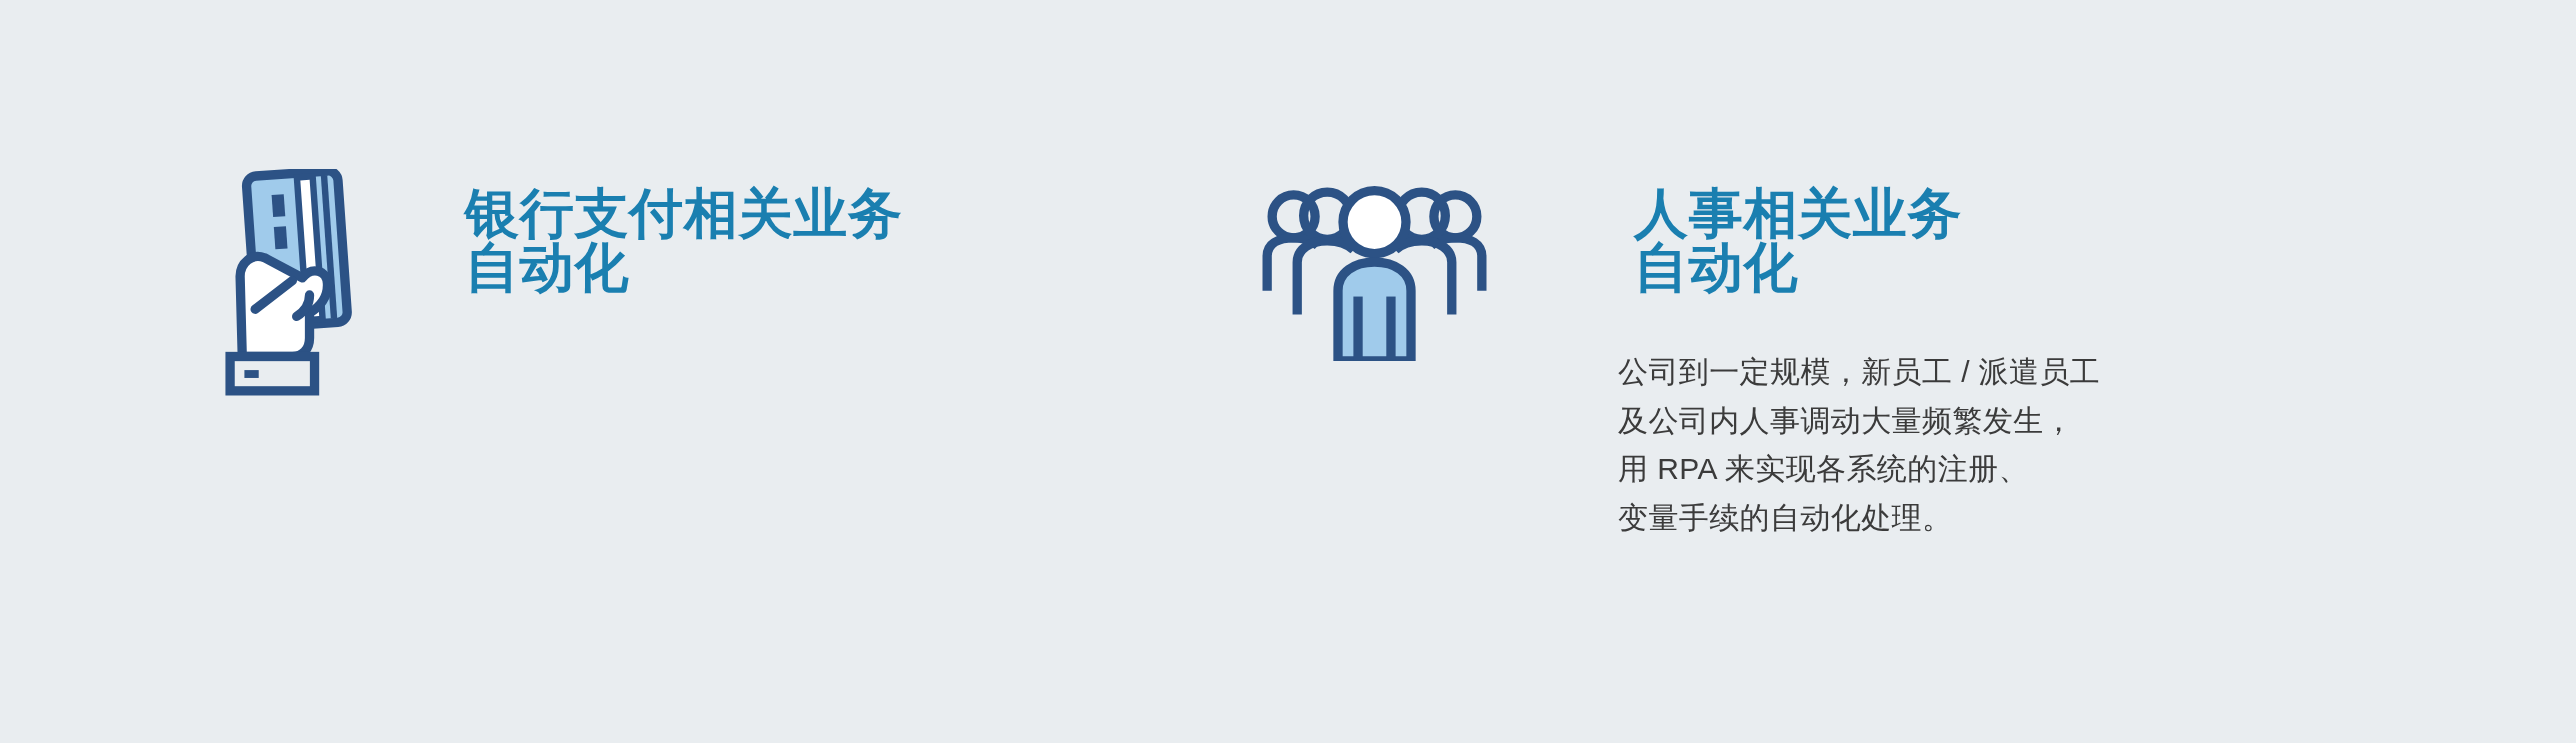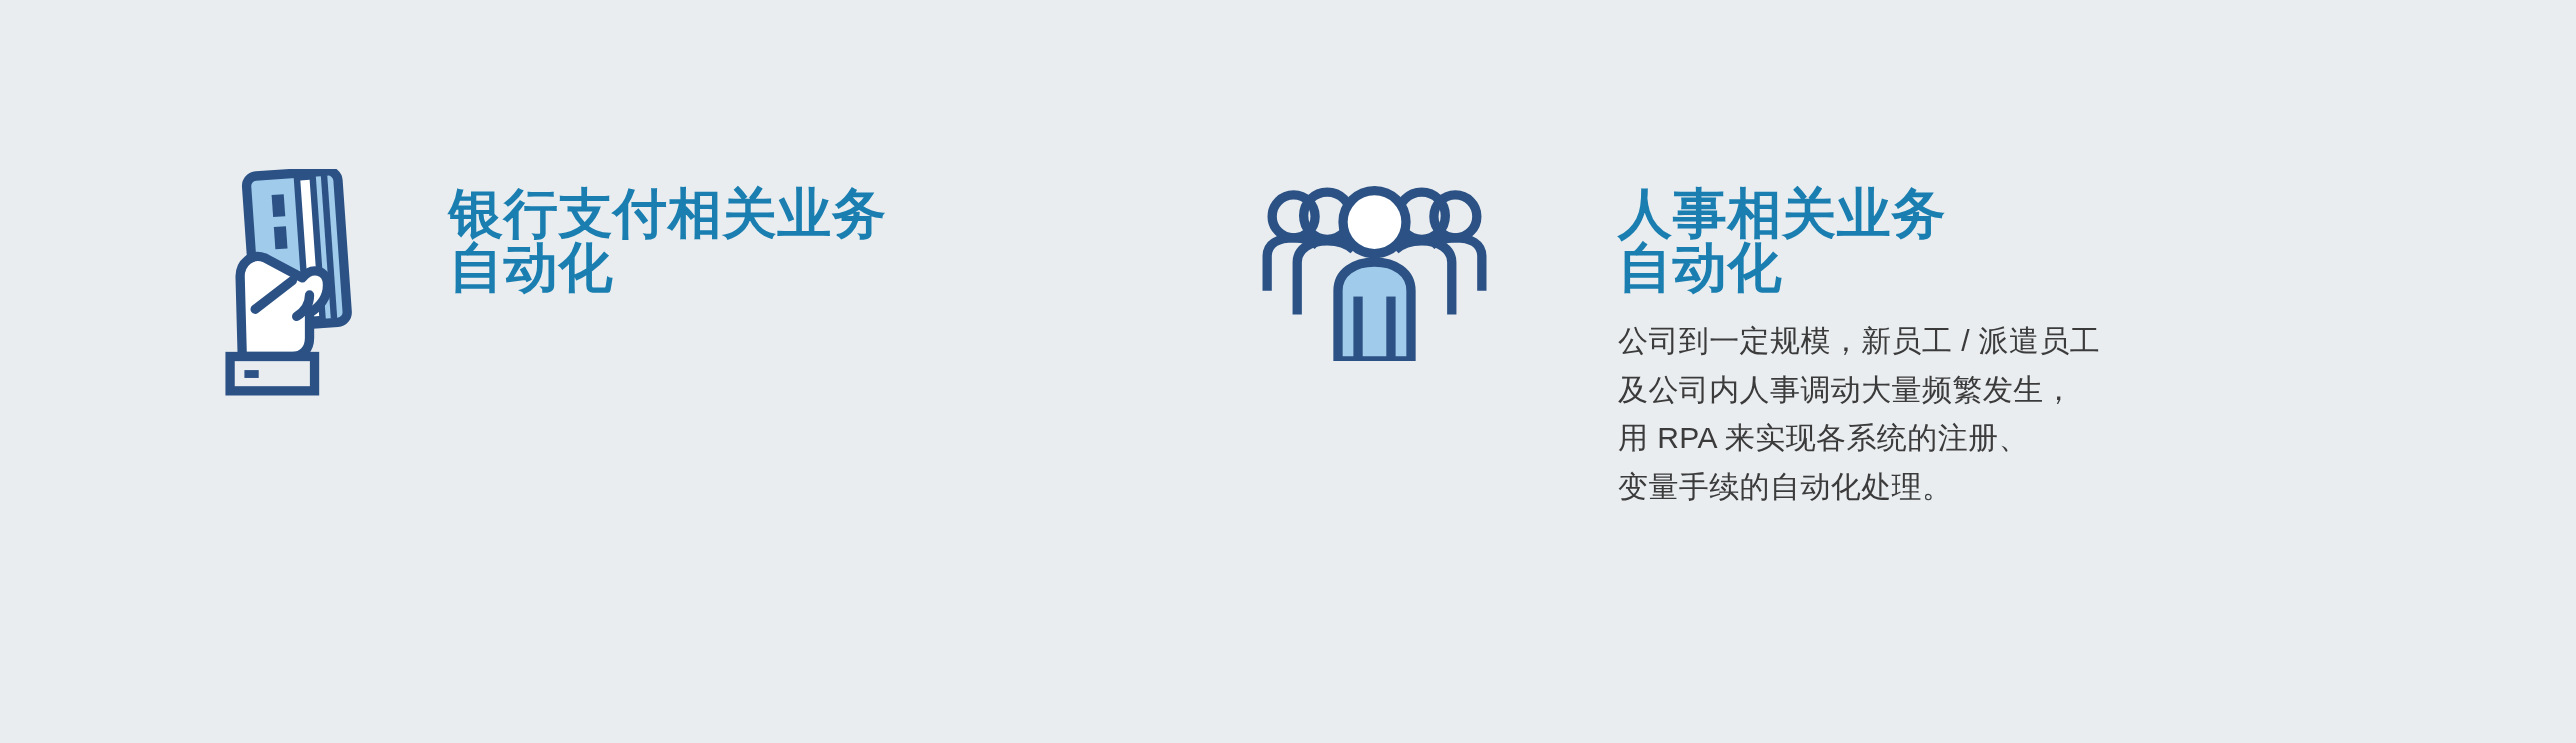--- a/index.html
+++ b/index.html
@@ -37,21 +37,21 @@
     flex: 1 1 auto;
   }
 
   .feature-heading {
     color: #1a7fb0;
     font-weight: 700;
     font-size: 54px;
     line-height: 1.0;
     letter-spacing: 0.7px;
     white-space: pre-line;
-    margin: 0;
+    margin: 16px;
     padding: 0;
   }
 
   .feature-text {
     color: #3b3b3b;
     font-weight: 400;
     font-size: 30px;
     line-height: 1.62;
     letter-spacing: 0.4px;
     white-space: pre-line;
@@ -86,21 +86,21 @@
   #feature-hr .feature-icon {
     width: 229px;
     height: 179px;
     margin-right: 129px;
     margin-top: 13px;
   }
   #feature-hr .feature-heading {
     margin-top: 17px;
   }
   #feature-hr .feature-text {
-    margin-top: 23px;
+    margin-top: 54px;
   }
 
   svg { display: block; }
 </style>
 </head>
 <body>
 
 <div class="board">
 
   <div class="feature" id="feature-bank">

